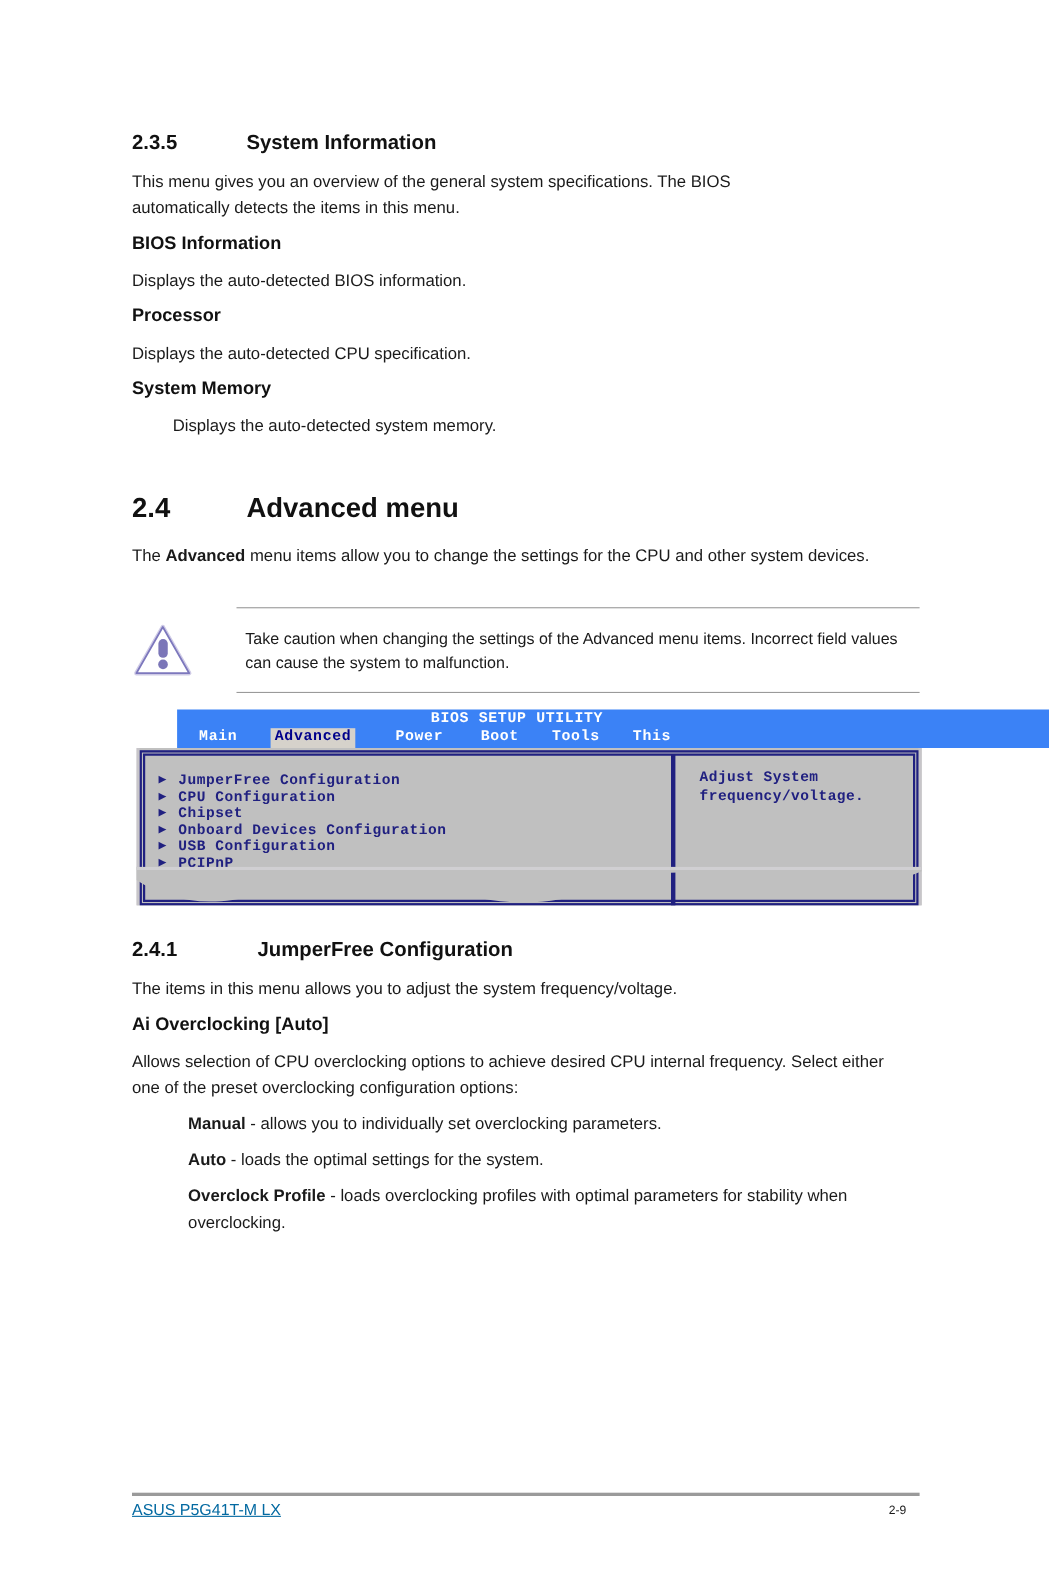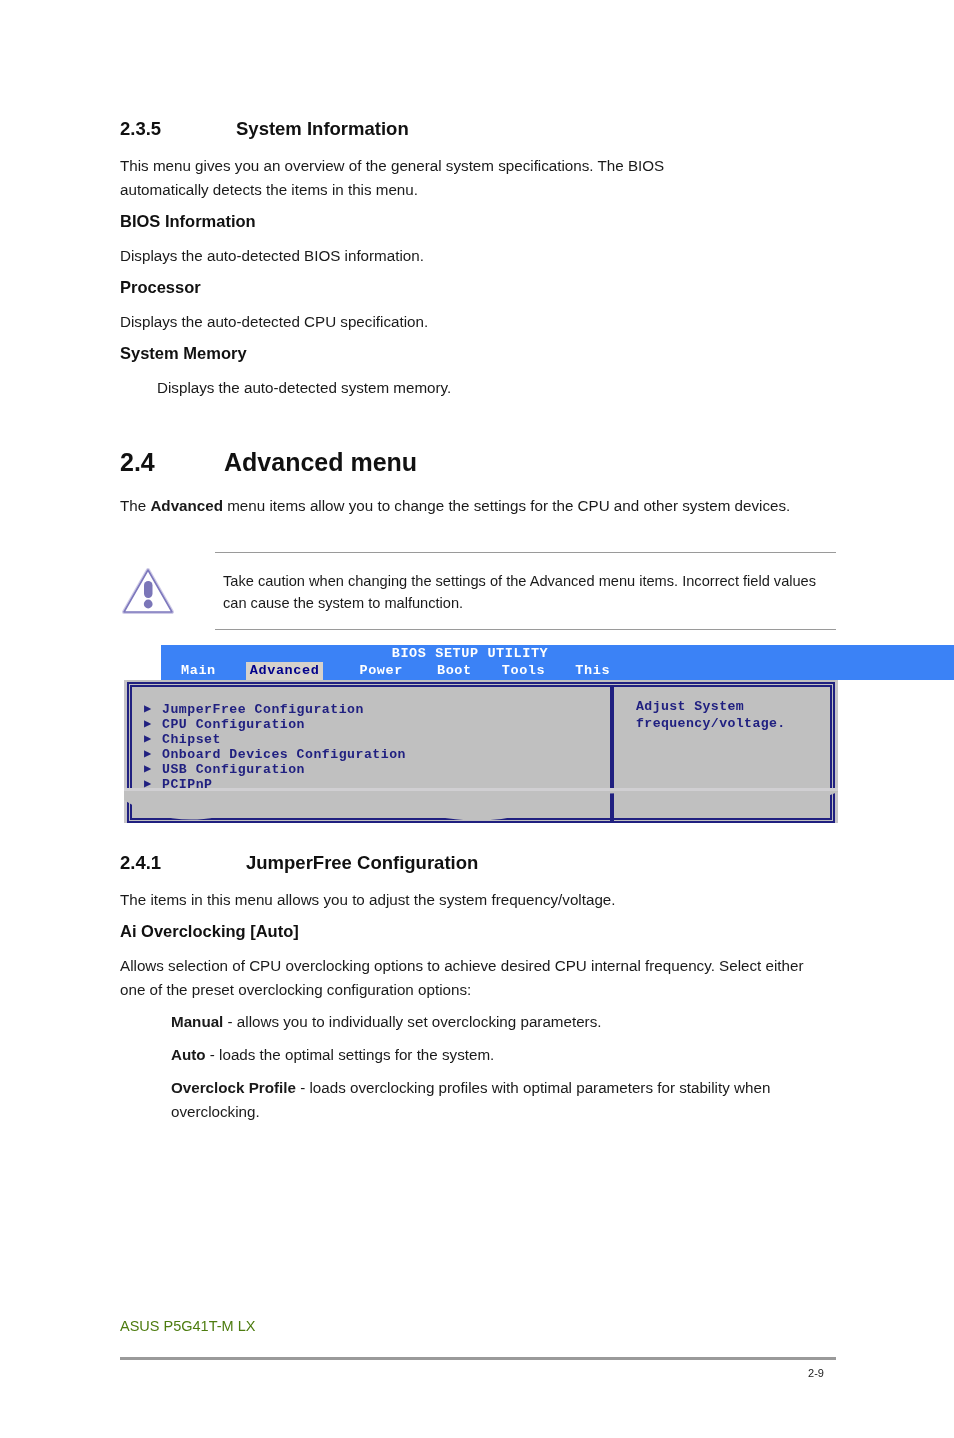--- a/index.html
+++ b/index.html
@@ -29,21 +29,21 @@
     position: absolute;
     left: 120px;
     display: flex;
     align-items: baseline;
     font-weight: bold;
     color: #111;
     white-space: nowrap;
   }
 
   .h3-num   { font-size: 18.5px; }
-  .h3-title { font-size: 18.5px; margin-left: 12px; }
+  .h3-title { font-size: 18.5px; margin-left: 0; }
 
   .h2-num   { font-size: 25px; }
   .h2-title { font-size: 25px; }
 
   .subhead {
     position: absolute;
     left: 120px;
     font-size: 16.5px;
     font-weight: bold;
     color: #111;
@@ -250,23 +250,24 @@
     position: absolute;
     left: 120px;
     top: 1357px;
     width: 716px;
     height: 3px;
     background: #9a9a9a;
   }
   .footer-left {
     position: absolute;
     left: 120px;
-    top: 1318px;
+    top: 1365px;
     font-size: 14.5px;
-    color: #4d7c0f;
+    color: #0369a1;
+    text-decoration: underline;
   }
   .footer-right {
     position: absolute;
     left: 796px;
     top: 1367px;
     width: 40px;
     text-align: center;
     font-size: 11px;
     color: #1a1a1a;
   }

